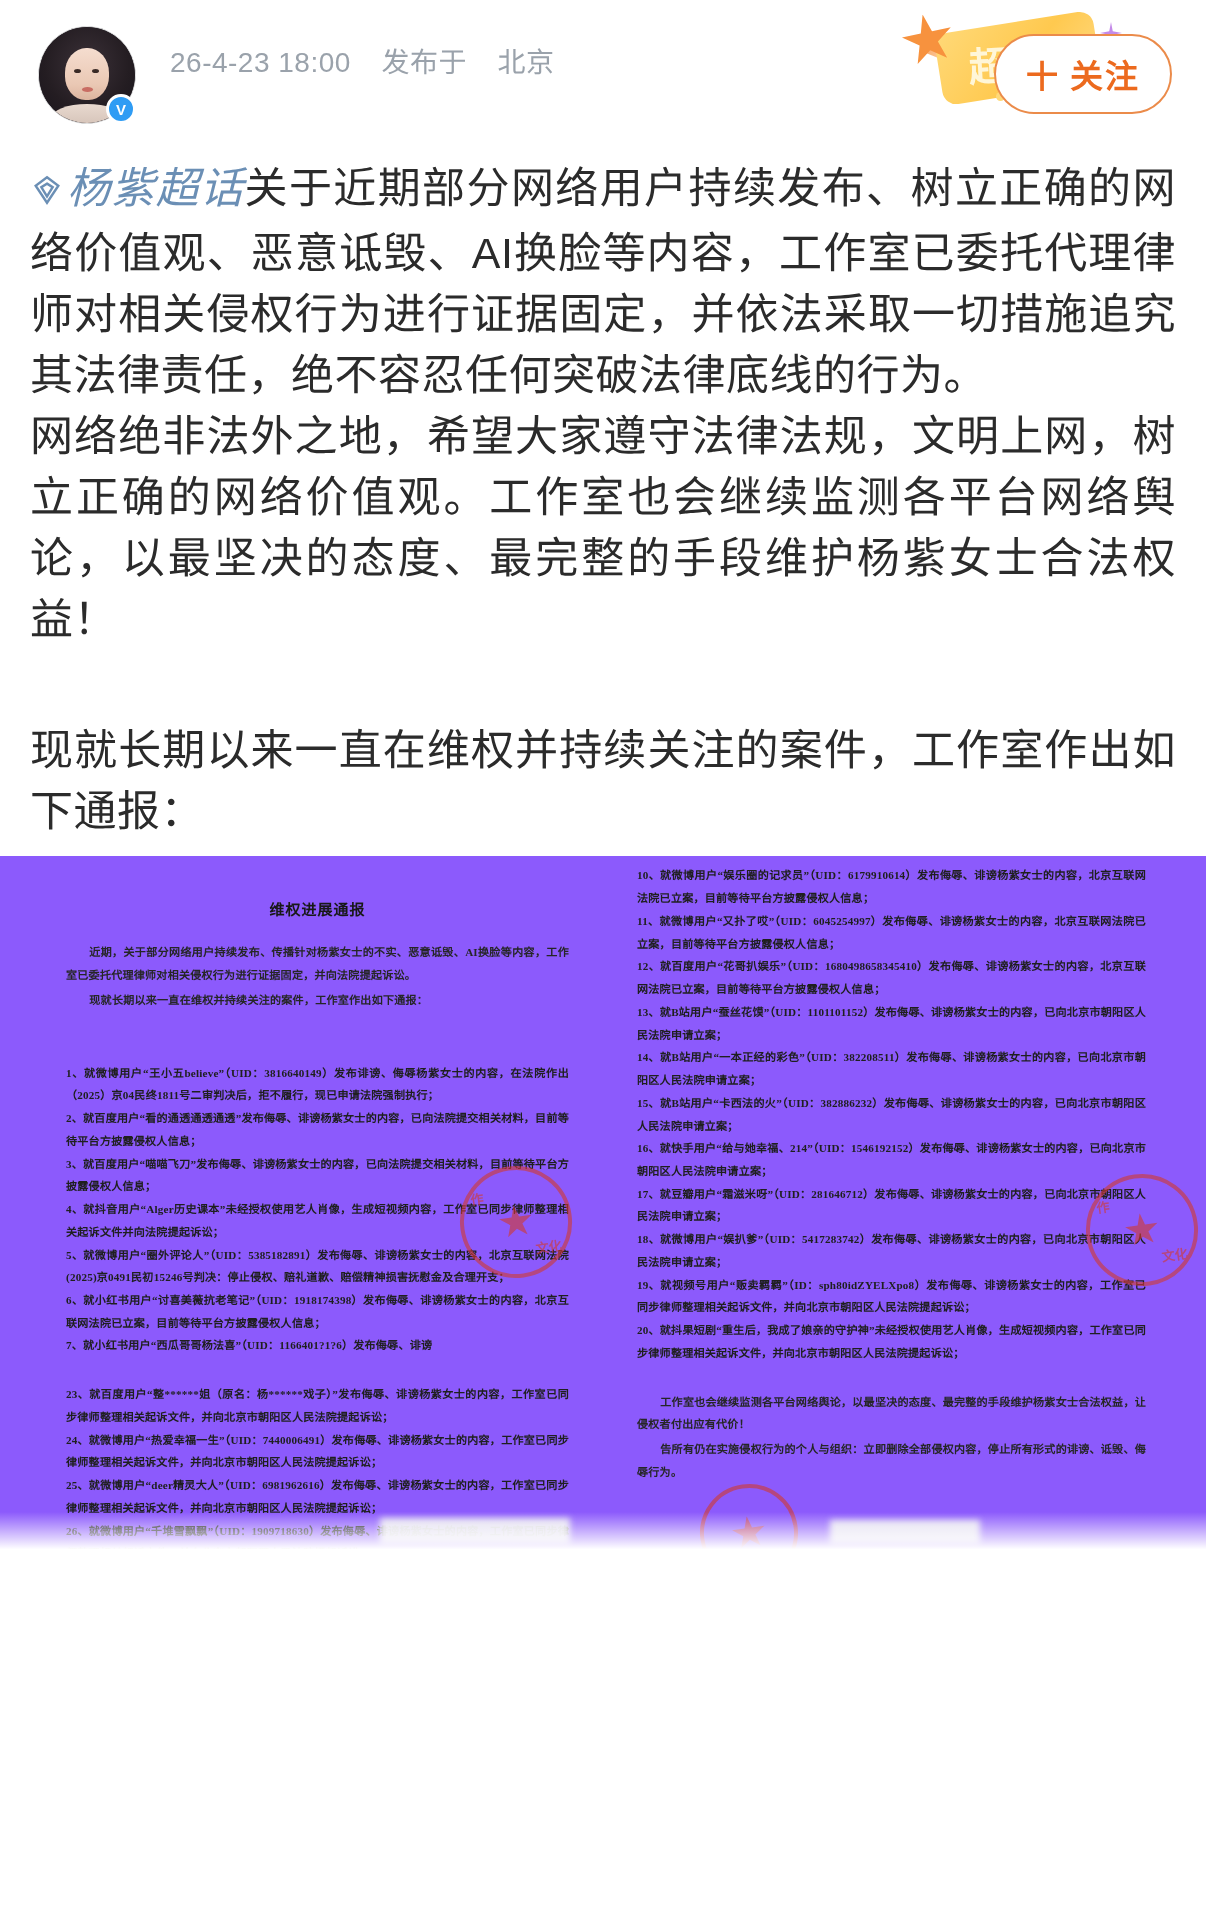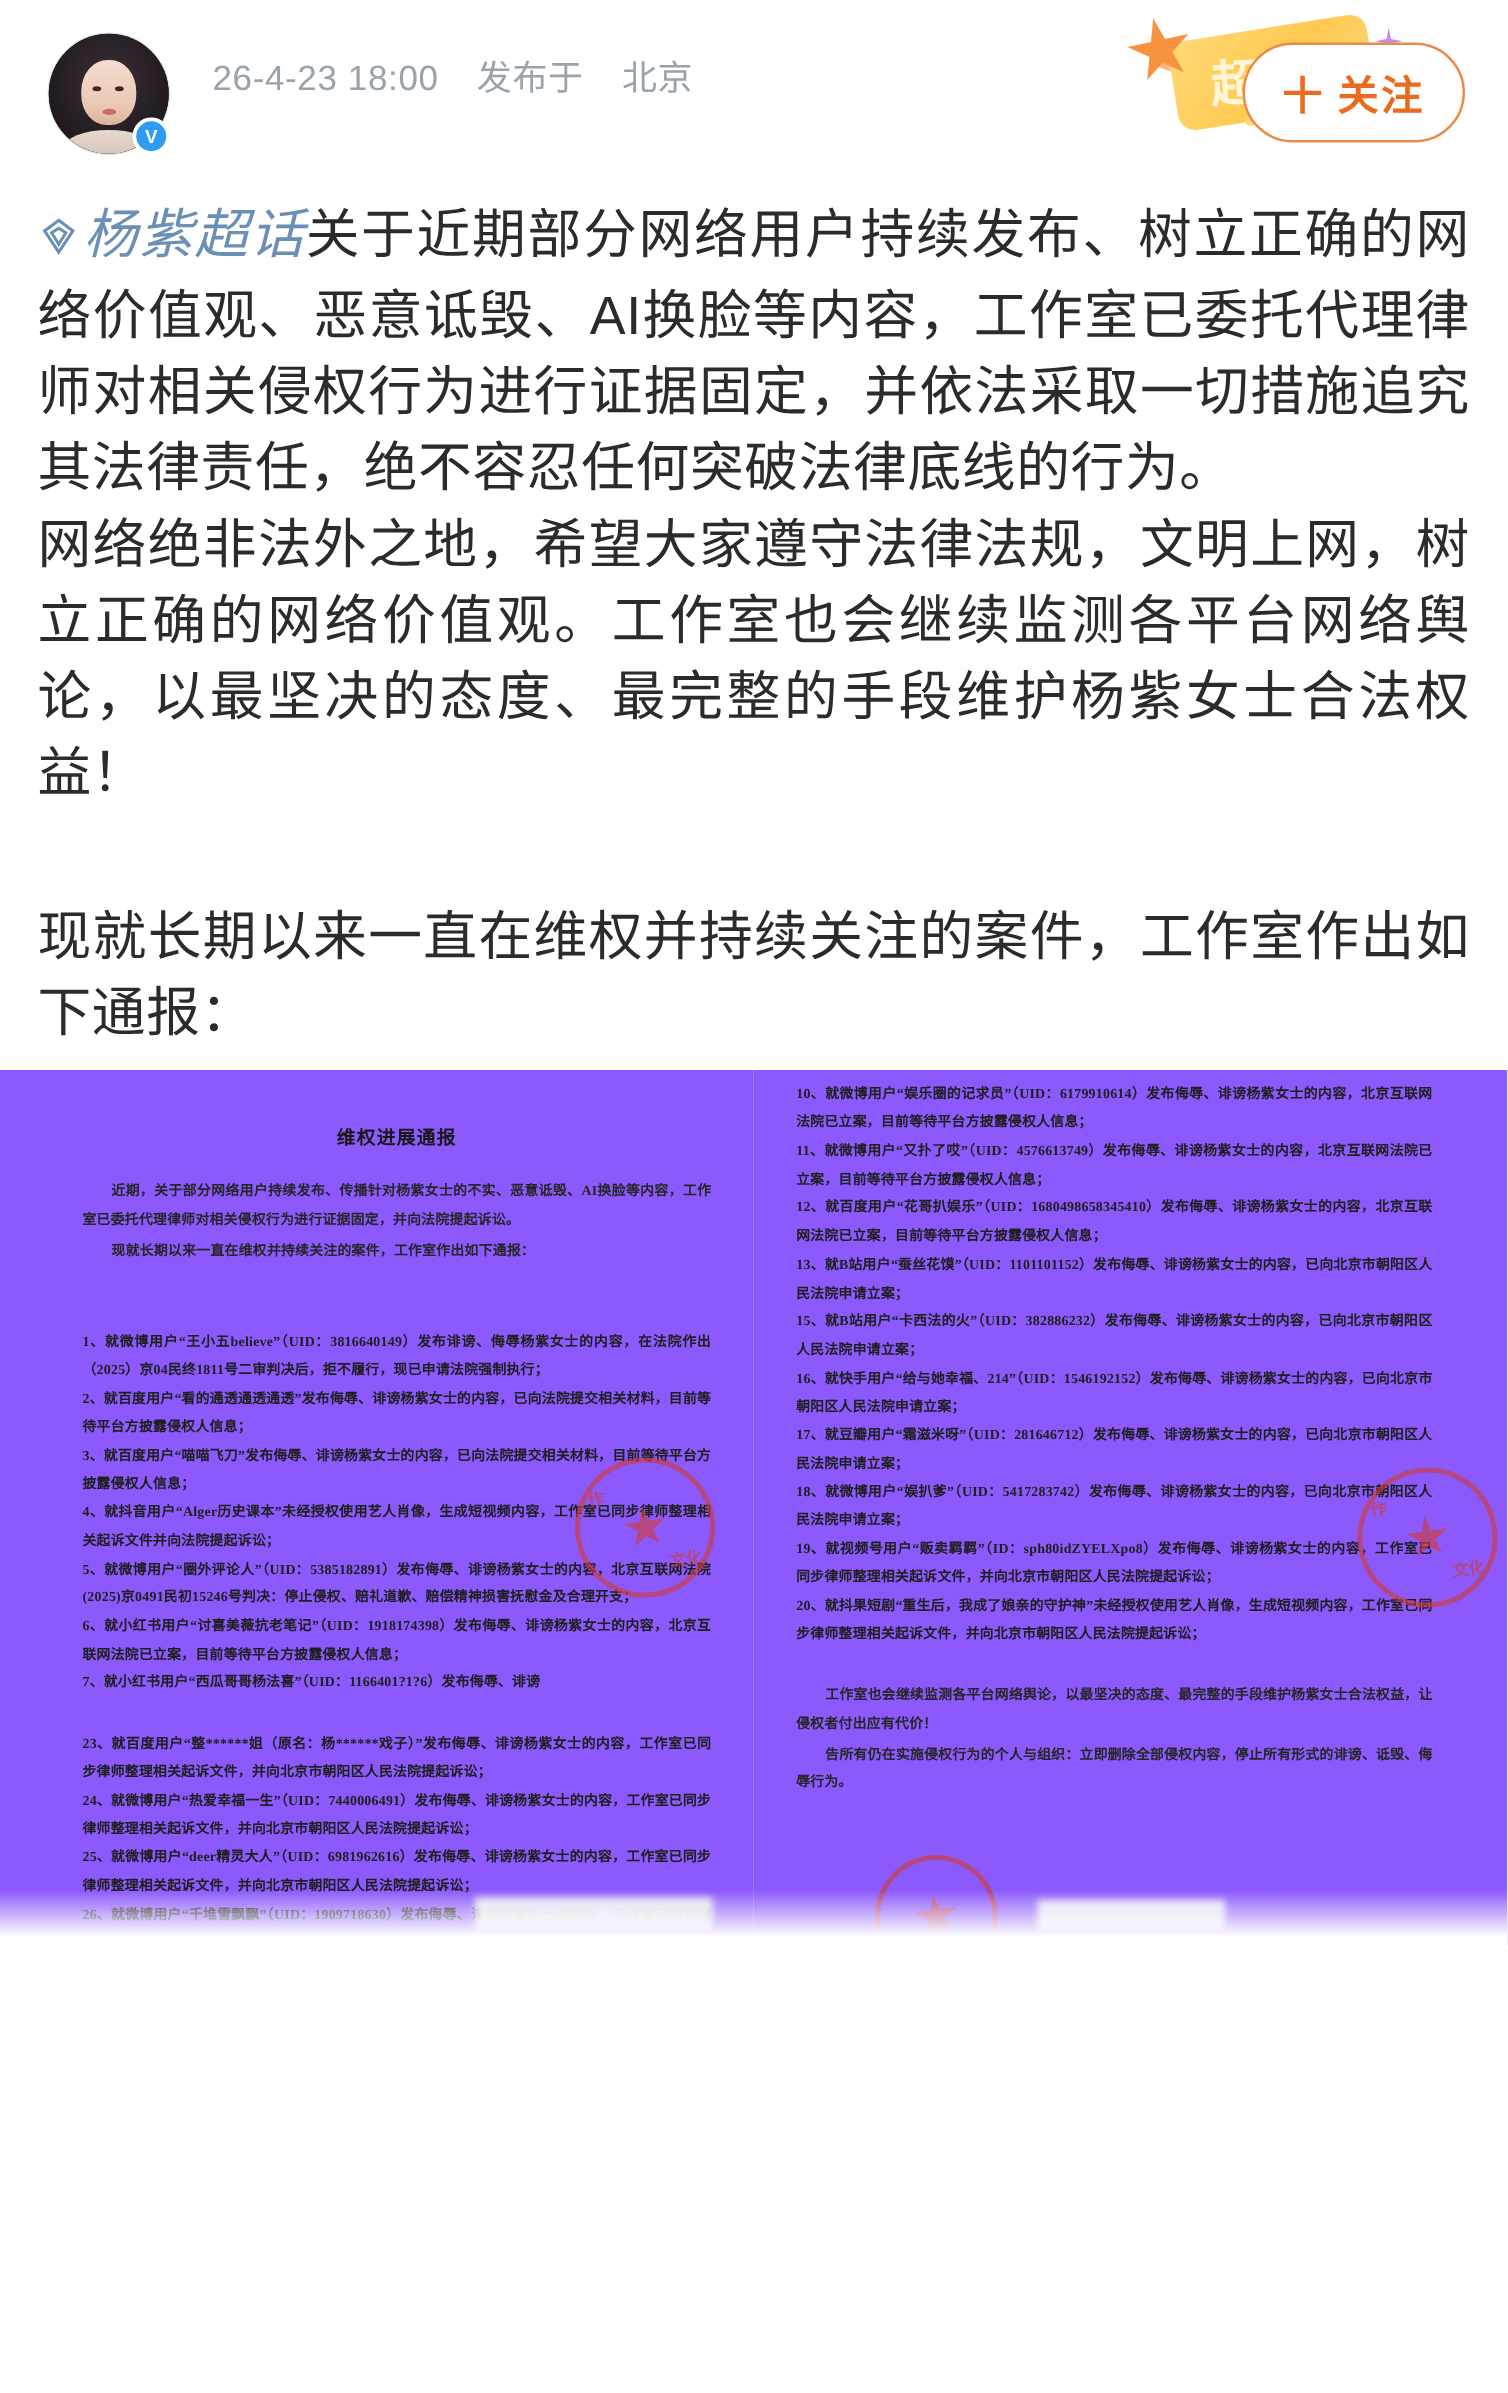--- a/index.html
+++ b/index.html
@@ -413,23 +413,24 @@
       <div class="doc-item">24、就微博用户“热爱幸福一生”（UID：7440006491）发布侮辱、诽谤杨紫女士的内容，工作室已同步律师整理相关起诉文件，并向北京市朝阳区人民法院提起诉讼；</div>
       <div class="doc-item">25、就微博用户“deer精灵大人”（UID：6981962616）发布侮辱、诽谤杨紫女士的内容，工作室已同步律师整理相关起诉文件，并向北京市朝阳区人民法院提起诉讼；</div>
       <div class="doc-item">26、就微博用户“千堆雪飘飘”（UID：1909718630）发布侮辱、诽谤杨紫女士的内容，工作室已同步律师整理相关起诉文件，并向北京市朝阳区人民法院提起诉讼；</div>
 
     </div>
   </div>
 
   <div class="doc-page right">
     <div class="doc-list">
       <div class="doc-item">10、就微博用户“娱乐圈的记求员”（UID：6179910614）发布侮辱、诽谤杨紫女士的内容，北京互联网法院已立案，目前等待平台方披露侵权人信息；</div>
-      <div class="doc-item">11、就微博用户“又扑了哎”（UID：4576613749）发布侮辱、诽谤杨紫女士的内容，北京互联网法院已立案，目前等待平台方披露侵权人信息；</div>
+      <div class="doc-item">11、就微博用户“又扑了哎”（UID：6045254997）发布侮辱、诽谤杨紫女士的内容，北京互联网法院已立案，目前等待平台方披露侵权人信息；</div>
       <div class="doc-item">12、就百度用户“花哥扒娱乐”（UID：1680498658345410）发布侮辱、诽谤杨紫女士的内容，北京互联网法院已立案，目前等待平台方披露侵权人信息；</div>
       <div class="doc-item">13、就B站用户“蚕丝花馍”（UID：1101101152）发布侮辱、诽谤杨紫女士的内容，已向北京市朝阳区人民法院申请立案；</div>
+      <div class="doc-item">14、就B站用户“一本正经的彩色”（UID：382208511）发布侮辱、诽谤杨紫女士的内容，已向北京市朝阳区人民法院申请立案；</div>
       <div class="doc-item">15、就B站用户“卡西法的火”（UID：382886232）发布侮辱、诽谤杨紫女士的内容，已向北京市朝阳区人民法院申请立案；</div>
       <div class="doc-item">16、就快手用户“给与她幸福、214”（UID：1546192152）发布侮辱、诽谤杨紫女士的内容，已向北京市朝阳区人民法院申请立案；</div>
       <div class="doc-item">17、就豆瓣用户“霜滋米呀”（UID：281646712）发布侮辱、诽谤杨紫女士的内容，已向北京市朝阳区人民法院申请立案；</div>
       <div class="doc-item">18、就微博用户“娱扒爹”（UID：5417283742）发布侮辱、诽谤杨紫女士的内容，已向北京市朝阳区人民法院申请立案；</div>
       <div class="doc-item">19、就视频号用户“贩卖羁羁”（ID：sph80idZYELXpo8）发布侮辱、诽谤杨紫女士的内容，工作室已同步律师整理相关起诉文件，并向北京市朝阳区人民法院提起诉讼；</div>
       <div class="doc-item">20、就抖果短剧“重生后，我成了娘亲的守护神”未经授权使用艺人肖像，生成短视频内容，工作室已同步律师整理相关起诉文件，并向北京市朝阳区人民法院提起诉讼；</div>
     </div>
     <div class="doc-gap-sm"></div>
     <p class="doc-p indent">工作室也会继续监测各平台网络舆论，以最坚决的态度、最完整的手段维护杨紫女士合法权益，让侵权者付出应有代价！</p>
     <p class="doc-p indent">告所有仍在实施侵权行为的个人与组织：立即删除全部侵权内容，停止所有形式的诽谤、诋毁、侮辱行为。</p>

